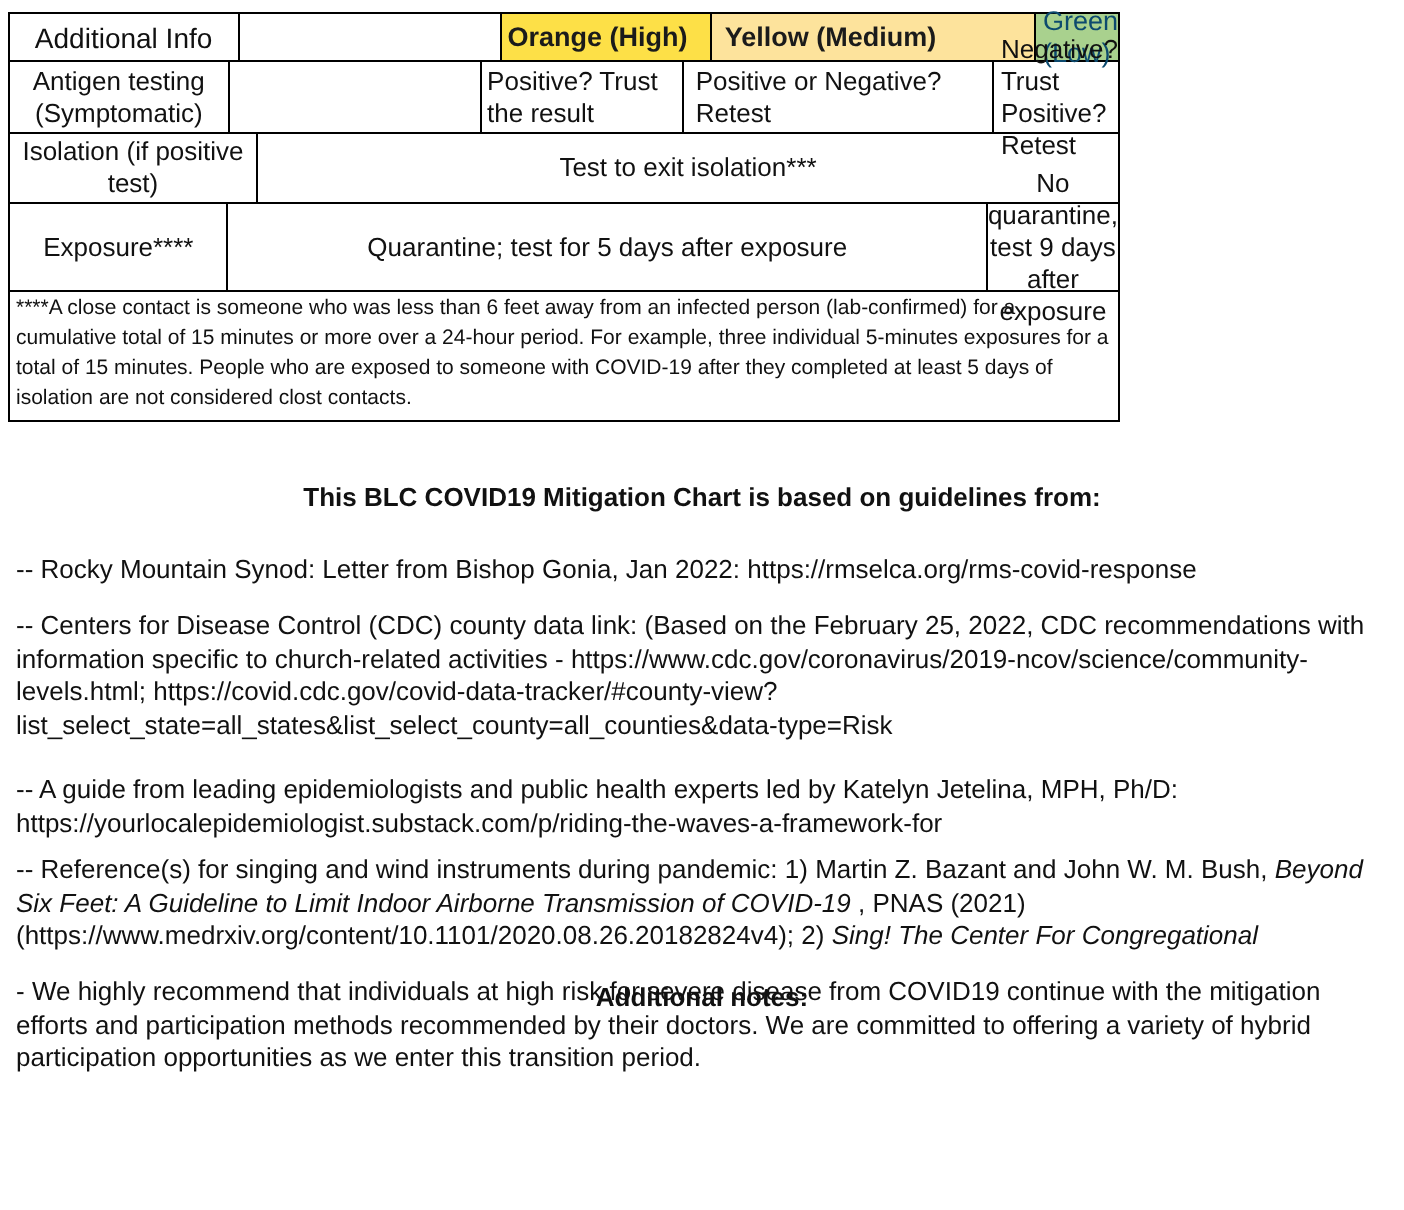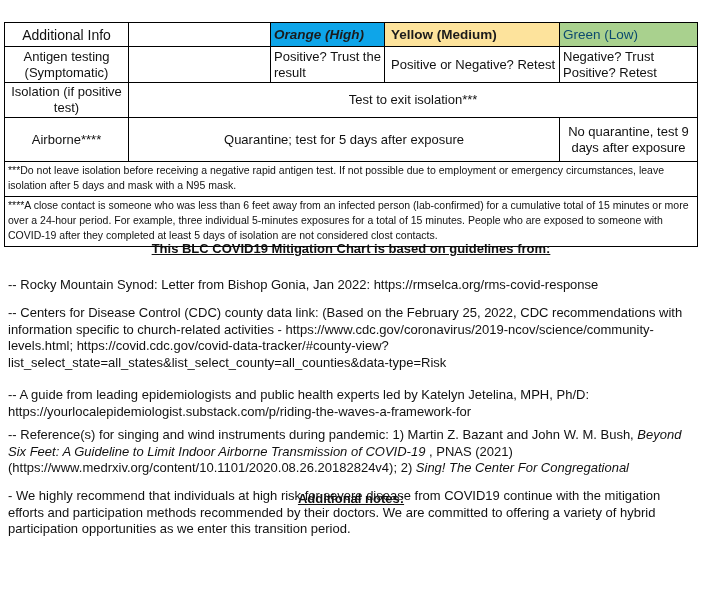--- a/index.html
+++ b/index.html
@@ -13,22 +13,22 @@
       overflow: hidden;
       position: relative;
       font-family: "Liberation Sans", sans-serif;
       color: #111111;
     }
 
     
     .chart-table {
       position: absolute;
       left: 4px;
-      top: 22px;
-      width: 694px;
+      top: 6px;
+      width: 556px;
       border: 1.5px solid #000;
       box-sizing: border-box;
     }
     .row {
       display: flex;
       border-bottom: 1px solid #000;
       box-sizing: border-box;
     }
     .row:last-child { border-bottom: none; }
     .cell {
@@ -44,21 +44,21 @@
     .c-blank { width: 142px; }
     .c-orange { width: 114px; padding-left: 3px; }
     .c-yellow { width: 175px; padding-left: 6px; }
     .c-green  { flex: 1; padding-left: 3px; }
     .c-span-all { flex: 1; justify-content: center; text-align: center; }
     .c-span-3 { width: 431px; justify-content: center; text-align: center; }
 
     .row-header { height: 24px; border-bottom-width: 1.5px; }
     .row-header .cell { font-size: 13.5px; }
     .row-header .c-label { font-size: 14px; }
-    .hdr-orange { background: #0ea5e9; font-weight: bold; color: #1b1b1b; font-style: italic; }
+    .hdr-orange { background: #fde047; font-weight: bold; color: #1b1b1b; }
     .hdr-yellow { background: #fde39c; font-weight: bold; color: #1b1b1b; }
     .hdr-green  { background: #a9d18e; color: #0c4a6e; }
 
     .row-antigen { height: 36px; border-bottom-width: 1.5px; }
     .row-isolation { height: 35px; }
     .row-exposure { height: 44px; }
     .row-exposure .c-green { justify-content: center; text-align: center; padding-left: 0; }
 
     .row-note1 { min-height: 30px; }
     .row-note2 { min-height: 46px; }
@@ -71,21 +71,20 @@
     }
 
     
     .section-title {
       position: absolute;
       left: 0;
       width: 702px;
       text-align: center;
       font-weight: bold;
       font-size: 13px;
-      text-decoration: underline;
     }
     .para {
       position: absolute;
       left: 8px;
       width: 690px;
       font-size: 13px;
       line-height: 16.5px;
     }
     .italic { font-style: italic; }
     .feedback {
@@ -113,28 +112,25 @@
     <div class="cell c-yellow">Positive or Negative? Retest</div>
     <div class="cell c-green">Negative? Trust Positive? Retest</div>
   </div>
 
   <div class="row row-isolation">
     <div class="cell c-label">Isolation (if positive test)</div>
     <div class="cell c-span-all">Test to exit isolation***</div>
   </div>
 
   <div class="row row-exposure">
-    <div class="cell c-label">Airborne****</div>
+    <div class="cell c-label">Exposure****</div>
     <div class="cell c-span-3">Quarantine; test for 5 days  after exposure</div>
     <div class="cell c-green">No quarantine, test 9 days after exposure</div>
   </div>
 
-  <div class="row row-note1">
-    <div class="cell note-cell">***Do not leave isolation before receiving a negative rapid antigen test. If not possible due to employment or emergency circumstances, leave isolation after 5 days and mask with a N95 mask.</div>
-  </div>
 
   <div class="row row-note2">
     <div class="cell note-cell">****A close contact is someone who was less than 6 feet away from an infected person (lab-confirmed) for a cumulative total of 15 minutes or more over a 24-hour period. For example, three individual 5-minutes exposures for a total of 15 minutes. People who are exposed to someone with COVID-19 after they completed at least 5 days of isolation are not considered clost contacts.</div>
   </div>
 </div>
 
 <div class="section-title" style="top:241px;">This BLC COVID19 Mitigation Chart is based on guidelines from:</div>
 
 <div class="para" style="top:277px;">-- Rocky Mountain Synod: Letter from Bishop Gonia, Jan 2022: https://rmselca.org/rms-covid-response</div>
 

